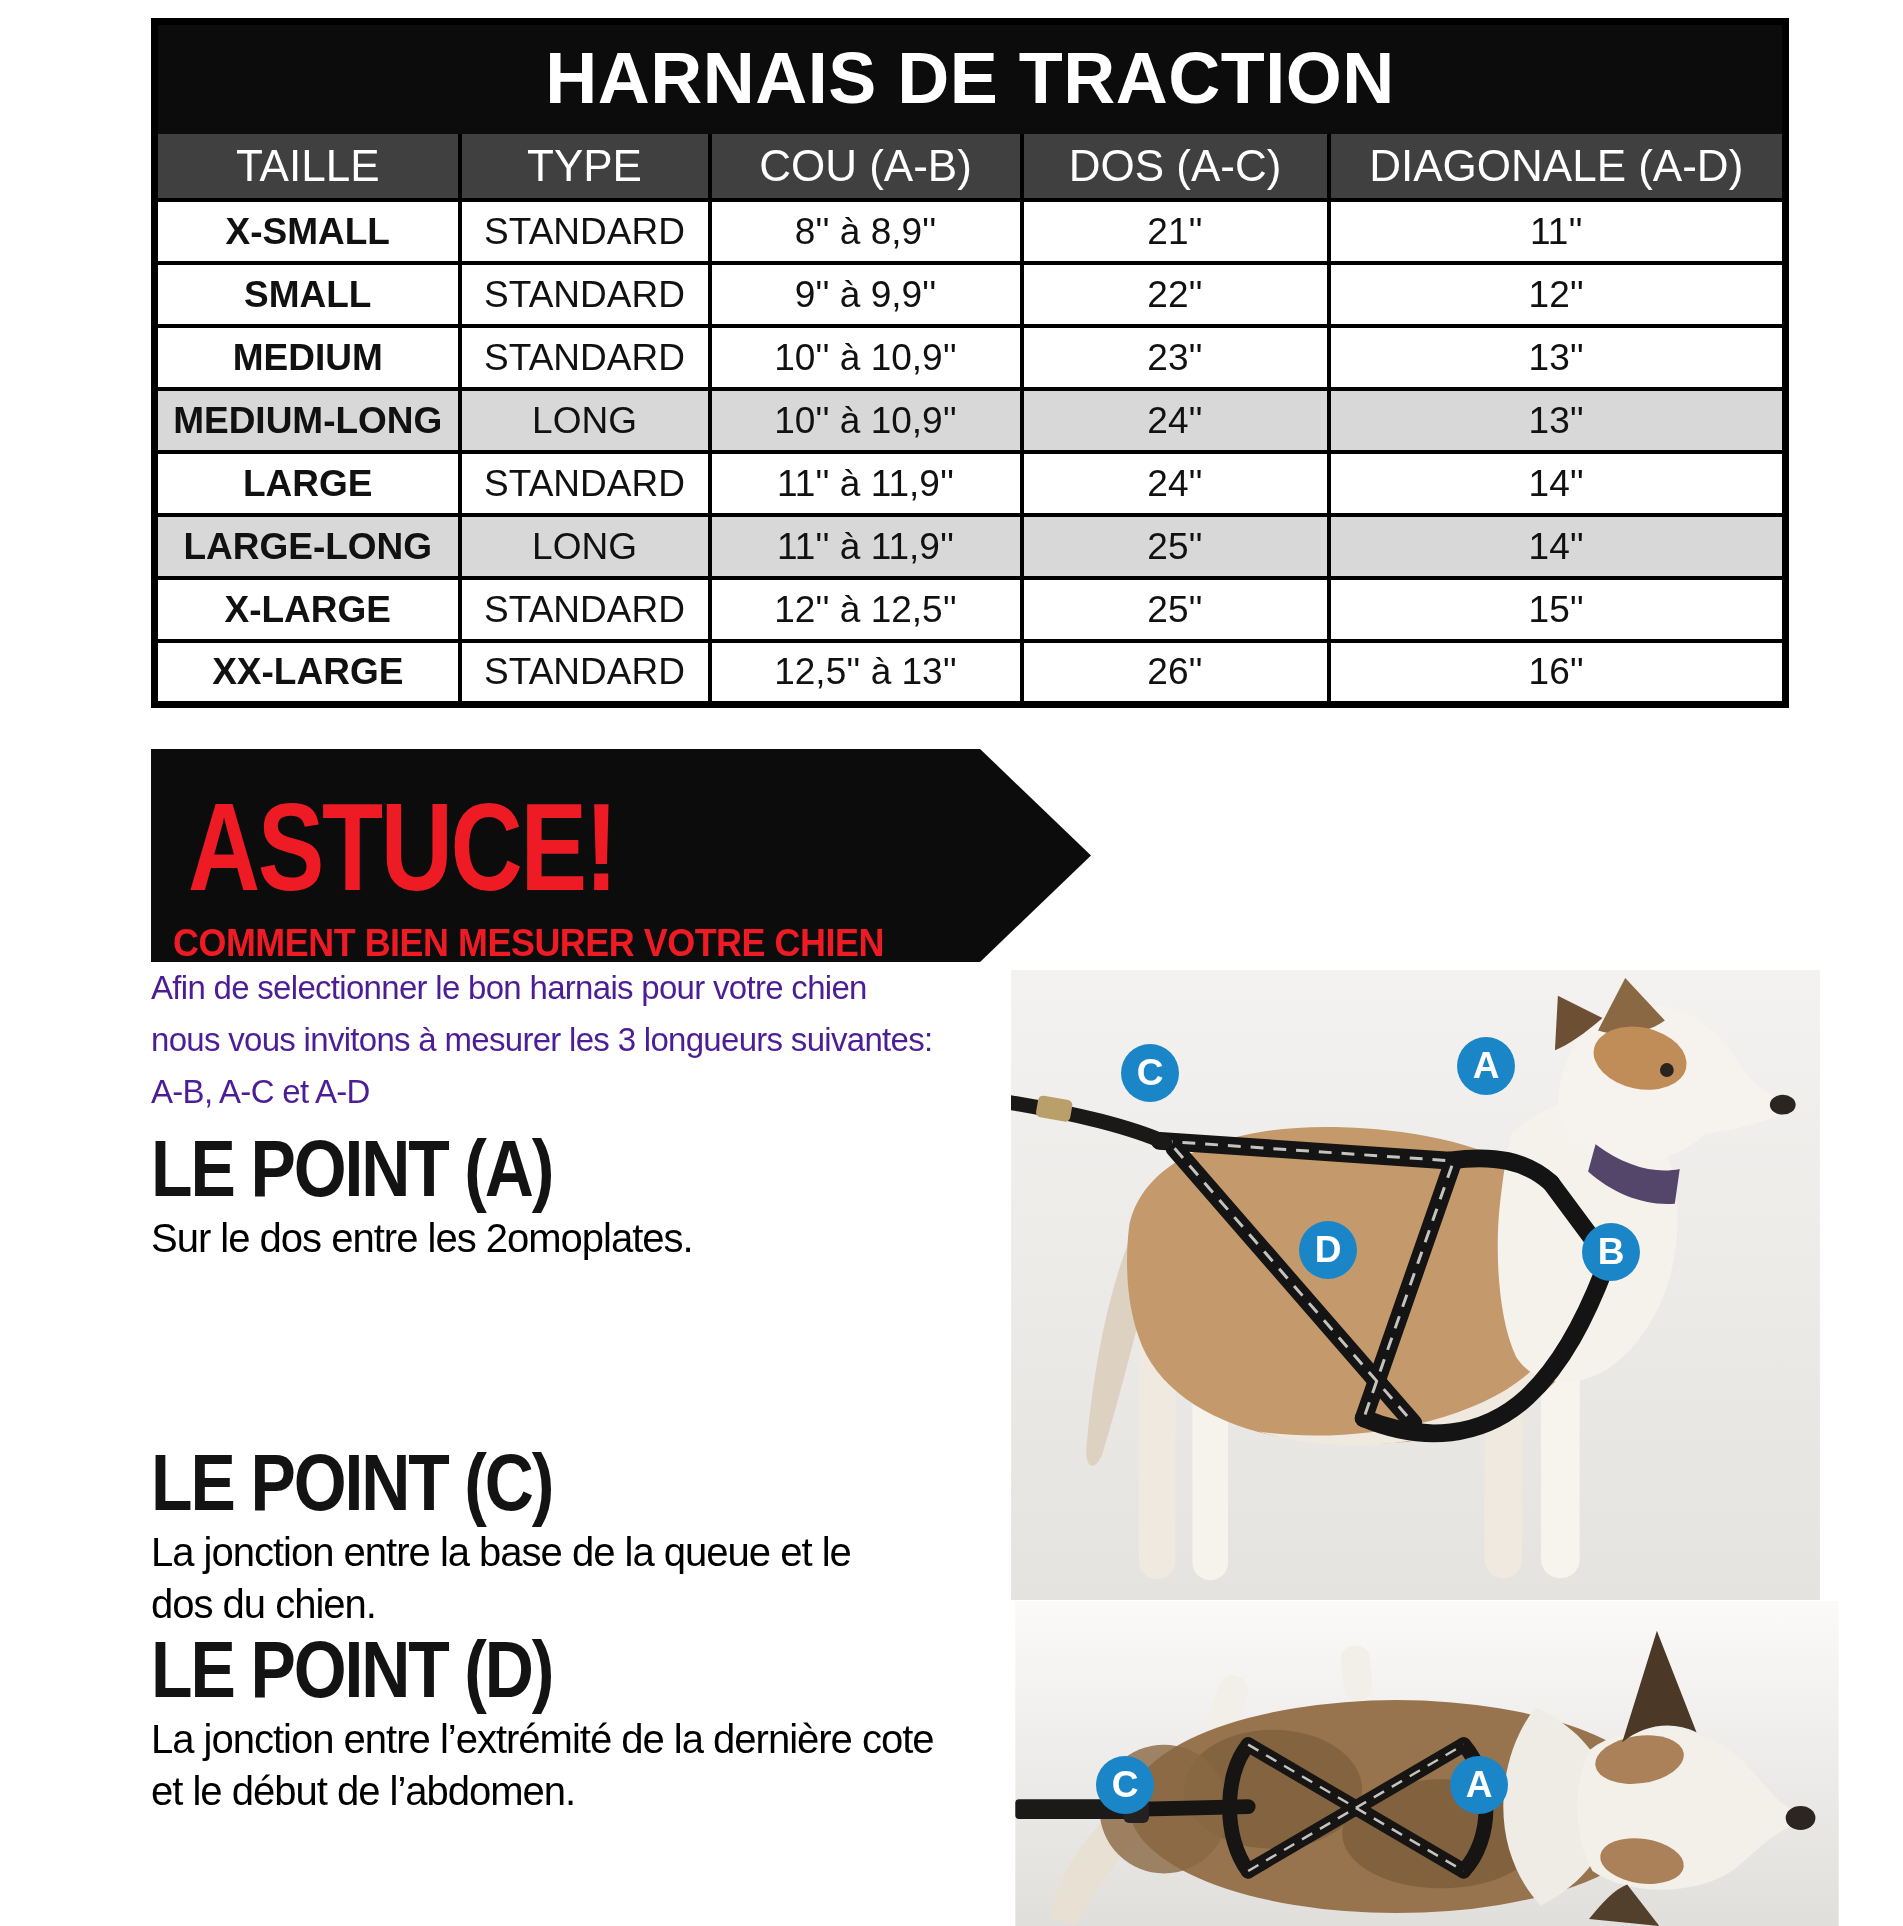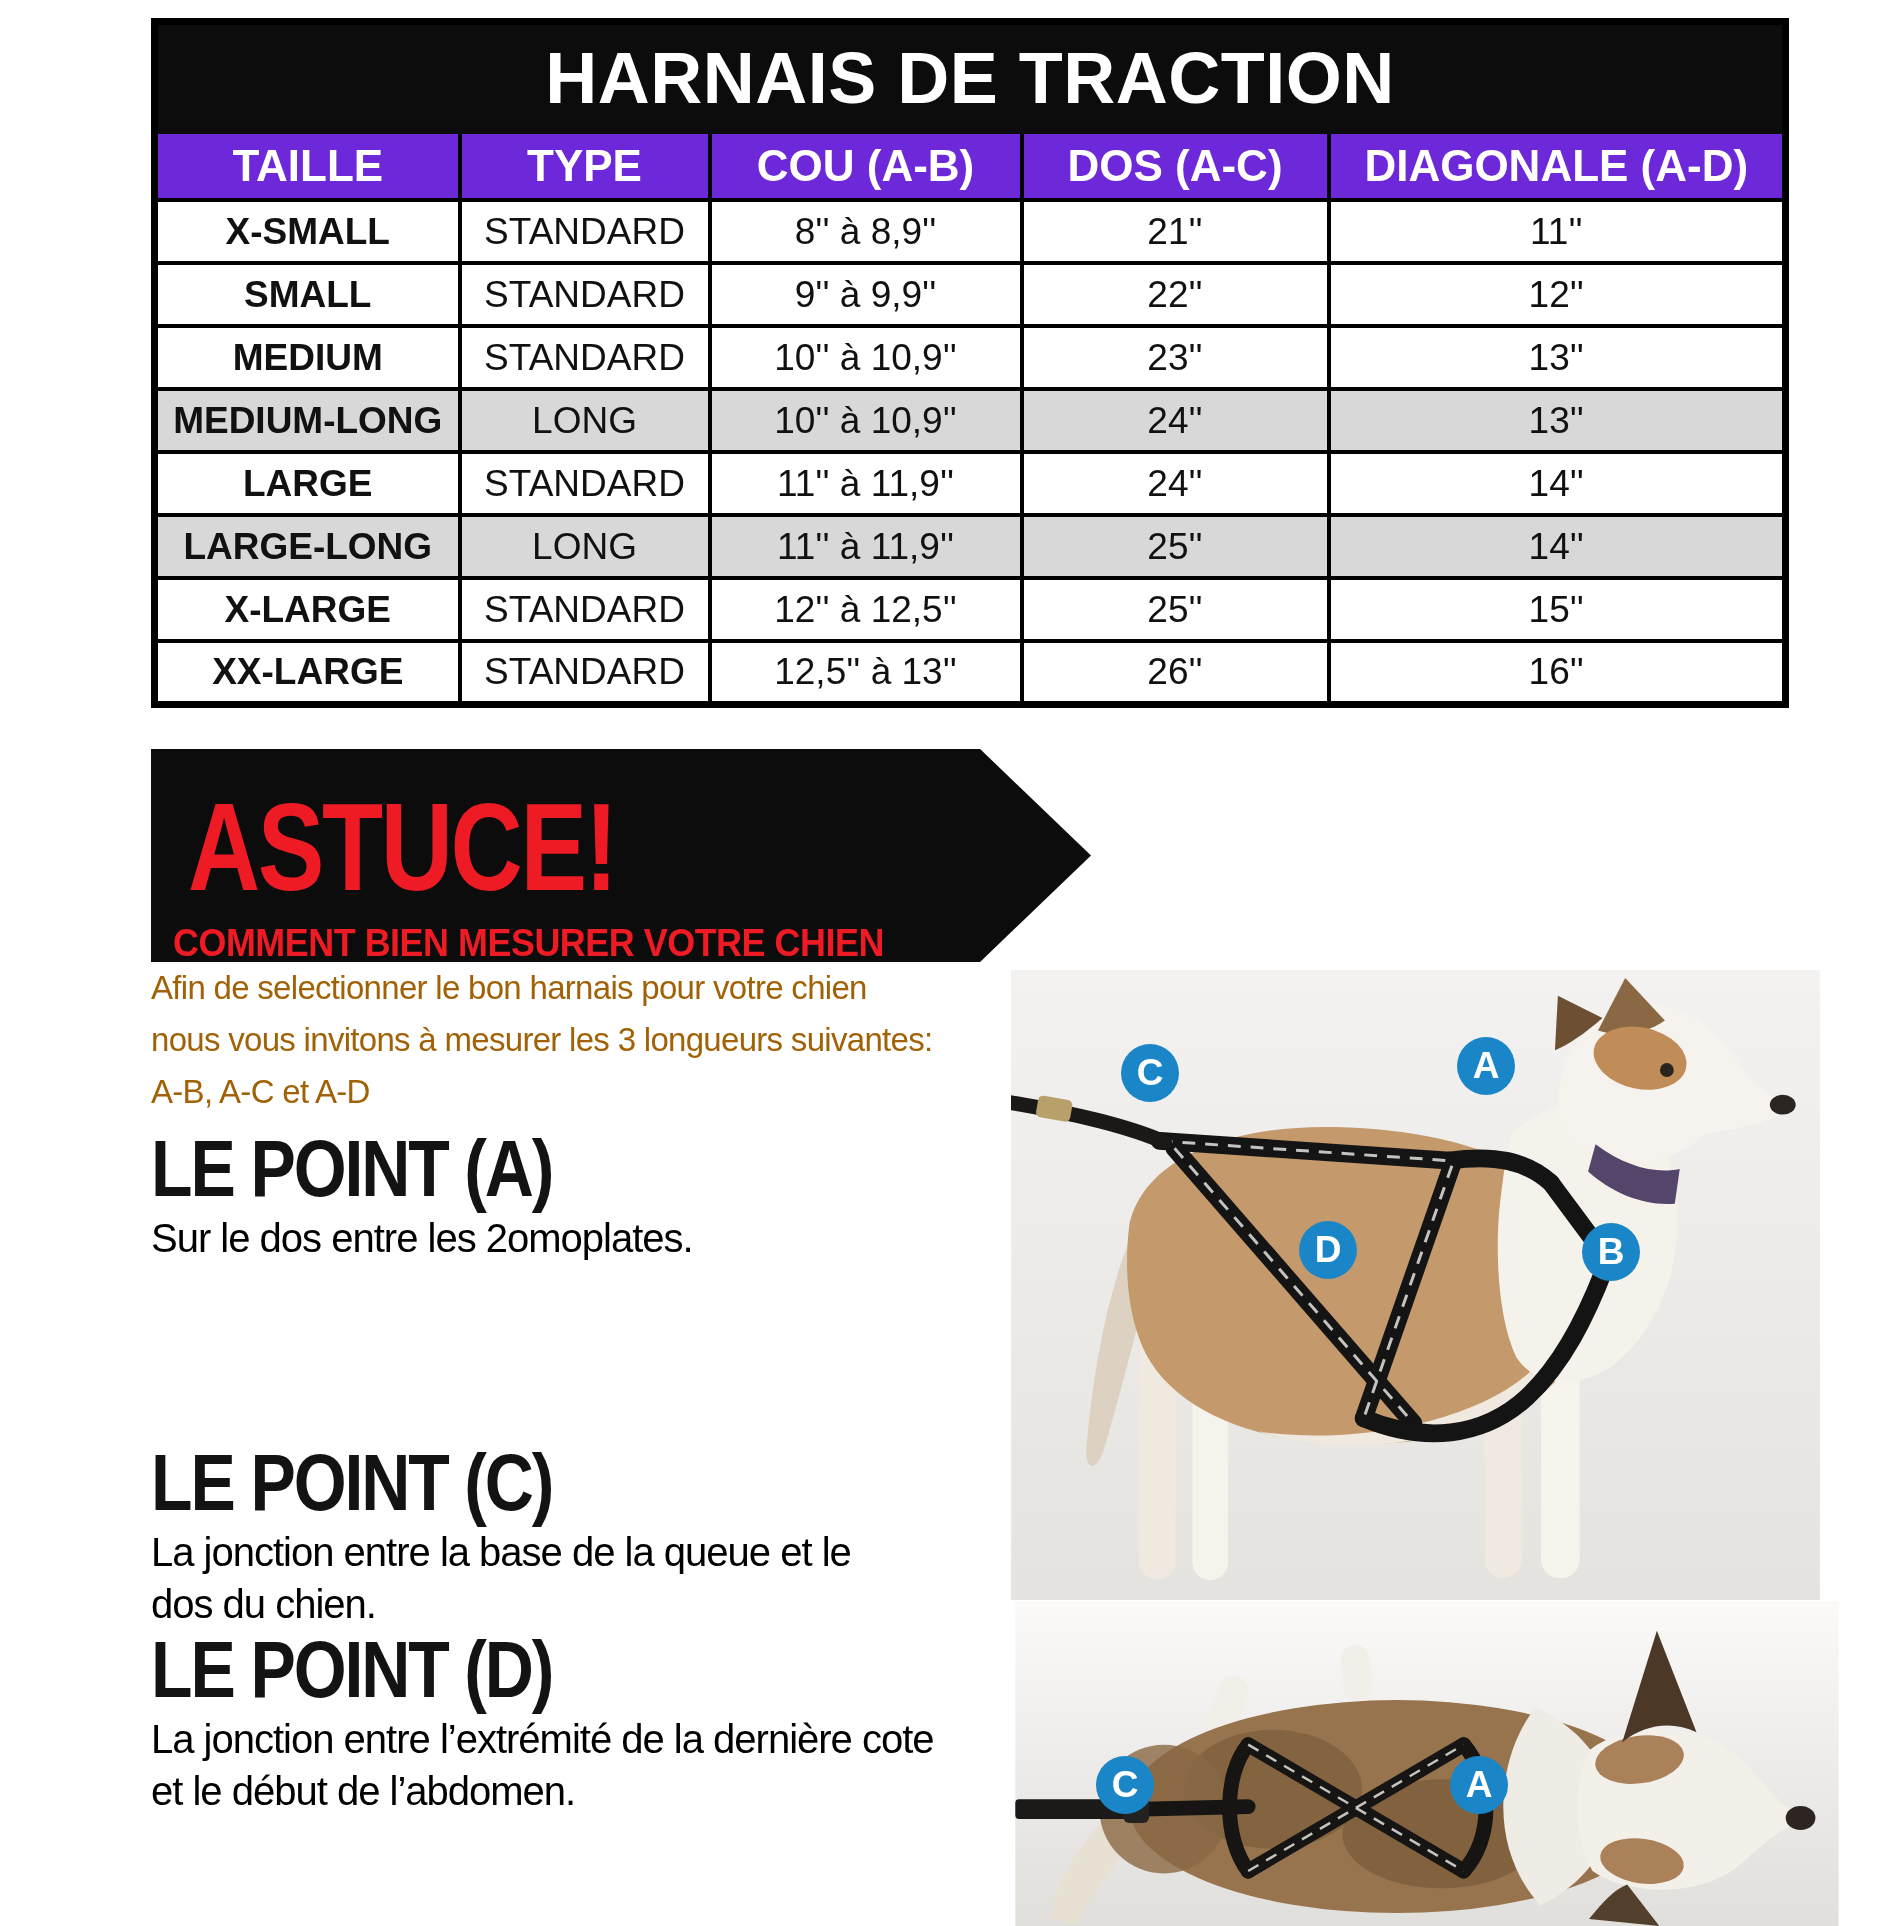--- a/index.html
+++ b/index.html
@@ -6,37 +6,37 @@
   .page{position:relative;width:1904px;height:1926px;background:#ffffff;overflow:hidden;
         font-family:"Liberation Sans", sans-serif;color:#111;}
 
   
   table.size-table{position:absolute;left:151px;top:18.3px;width:1632px;
     border-collapse:collapse;table-layout:fixed;border:7px solid #000;}
   table.size-table th,table.size-table td{border:4.5px solid #000;text-align:center;
     vertical-align:middle;padding:0;overflow:hidden;white-space:nowrap;}
   tr.title-row th{height:105px;background:#0c0c0c;color:#ffffff;font-size:72px;
     font-weight:bold;letter-spacing:0.5px;border-color:#0c0c0c;}
-  tr.head-row th{height:64px;background:#6d28d9;color:#ffffff;font-size:44px;font-weight:bold;}
+  tr.head-row th{height:64px;background:#404040;color:#ffffff;font-size:44px;font-weight:normal;}
   tbody tr{height:63px;background:#ffffff;}
   tbody tr.alt{background:#d8d8d8;}
   tbody td{font-size:37px;}
   tbody td.cell-taille{font-weight:bold;}
 
   
   .banner{position:absolute;left:151px;top:729px;width:940px;height:213px;background:#0c0c0c;
     clip-path:polygon(0 0, 88.2% 0, 100% 50%, 88.2% 100%, 0 100%);margin-top:20px;}
   .banner-title{position:absolute;left:37px;top:35px;font-size:125px;line-height:125px;
     font-weight:bold;color:#ee1b24;letter-spacing:-3px;transform:scaleX(0.80);transform-origin:left center;white-space:nowrap;}
   .banner-subtitle{position:absolute;left:22px;top:174px;font-size:39px;line-height:39px;
     font-weight:bold;color:#ee1b24;letter-spacing:-0.5px;transform:scaleX(0.92);transform-origin:left center;white-space:nowrap;}
 
   
   .intro{position:absolute;left:151px;top:962px;width:872px;font-size:33px;line-height:52px;
-    letter-spacing:-0.7px;color:#a16207;}
+    letter-spacing:-0.7px;color:#4c1d95;}
   .point{position:absolute;left:151px;width:872px;}
   .point-heading{font-size:80px;line-height:87px;font-weight:bold;letter-spacing:-2.5px;
     transform:scaleX(0.85);transform-origin:left center;white-space:nowrap;color:#131313;}
   .point-desc{font-size:40px;line-height:52px;letter-spacing:-1px;color:#000000;}
   .point-a{top:1125px;} .point-b{top:1280px;} .point-c{top:1439px;} .point-d{top:1626px;}
 
   
   .photo{position:absolute;overflow:hidden;}
   .photo-side{left:1011px;top:970px;width:809px;height:630px;}
   .photo-top{left:1015px;top:1601px;width:824px;height:325px;}

